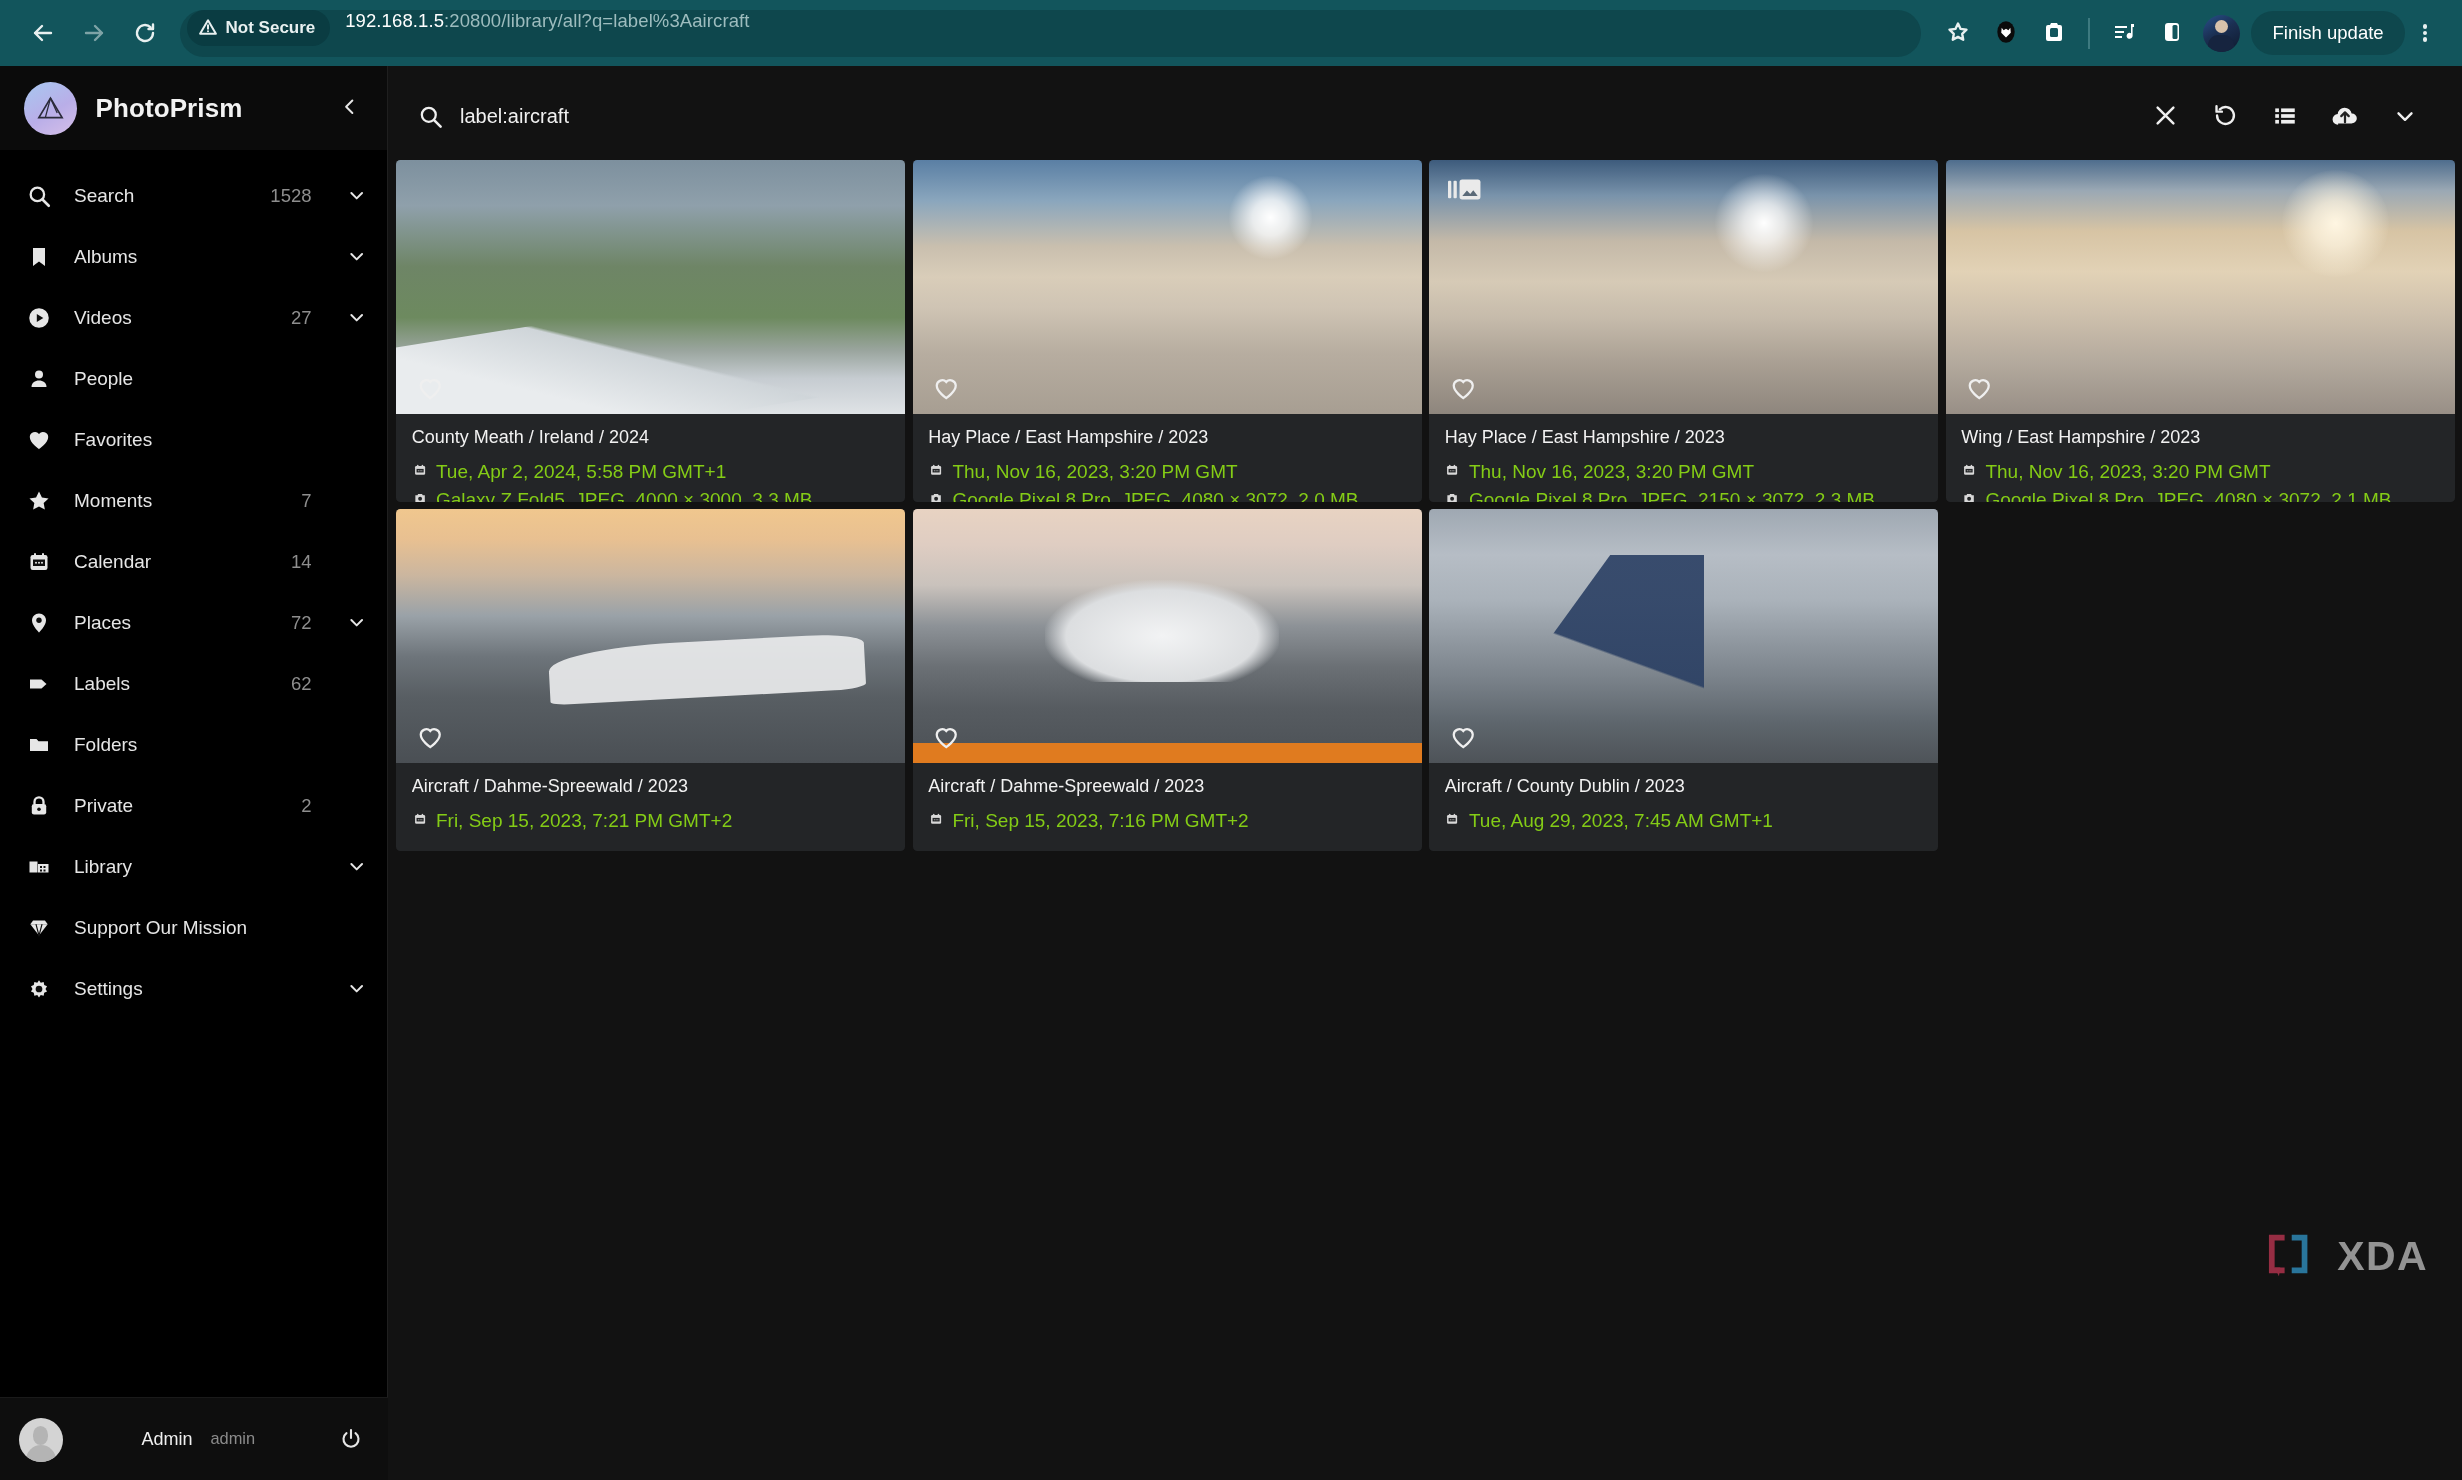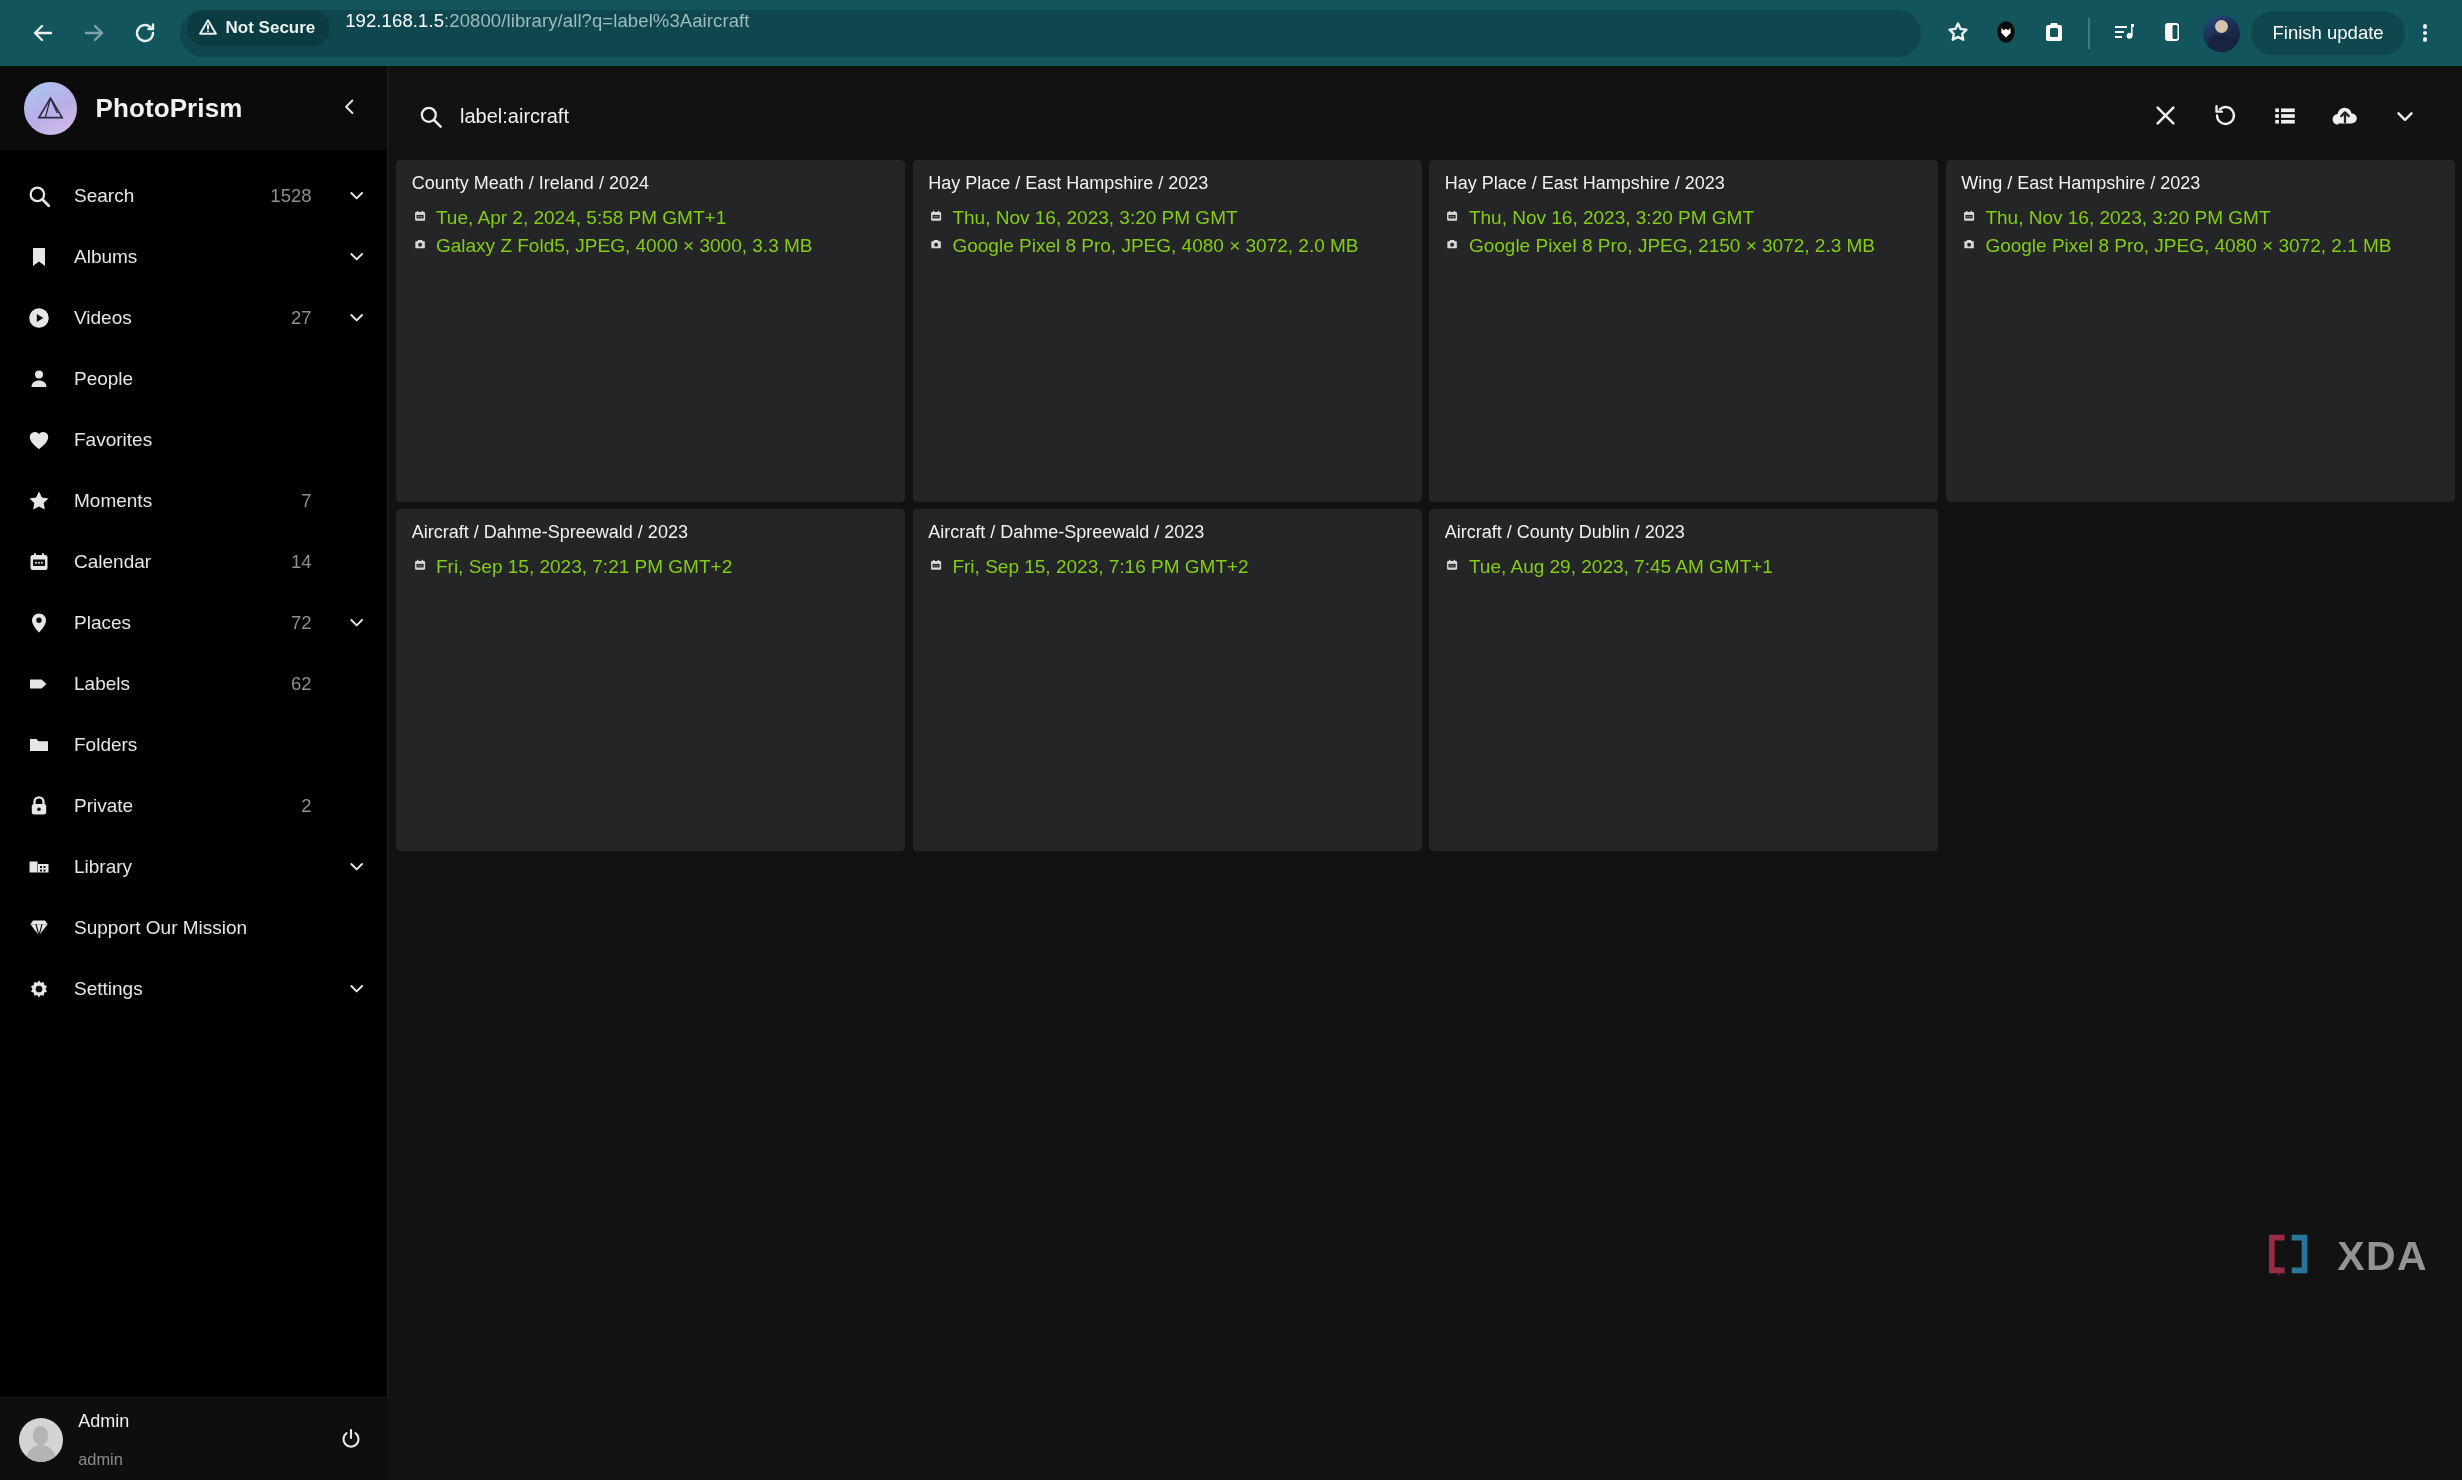--- a/index.html
+++ b/index.html
@@ -107,21 +107,21 @@
     background: #0e0e0e; border-top: 0.7px solid #1a1a1a;
   }
   #footer-avatar {
     width: 44px; height: 44px; border-radius: 50%; background: #d4d4d4; flex:none;
     position: relative; overflow: hidden;
   }
   #footer-avatar .fa-head { position:absolute; left:14.2px; top:8.5px; width:15.7px; height:18.5px;
     border-radius:50%; background:#b4b4b4; }
   #footer-avatar .fa-body { position:absolute; left:7.1px; top:27px; width:30px; height:21.4px;
     border-radius:15px 15px 0 0; background:#b4b4b4; }
-  #footer-user { flex:1; display:flex; flex-direction:column; justify-content:center; gap:18px; }
+  #footer-user { flex:1; display:flex; flex-direction:row; justify-content:center; gap:18px; }
   #footer-user .fu-name { color:#f0f0f0; font-size:18px; }
   #footer-user .fu-sub { color:#8b8b8b; font-size:16.4px; }
   #logout-btn { width:34px; height:34px; flex:none; display:flex; align-items:center; justify-content:center; }
 
   
   #content { position: absolute; left: 389px; top: 7px; width: 2073px; height: 1251px; background:#121212; }
 
   #app-toolbar {
     height: 87px; display: flex; align-items: center; padding: 0 27px 0 24px;
     background: #121212;
@@ -142,21 +142,21 @@
     display: grid;
     grid-template-columns: repeat(4, 1fr);
     grid-auto-rows: 342px;
     gap: 7.1px;
     align-content: start;
     overflow: hidden;
     background: #121212;
   }
   .photo-card {
     background: #232527; border-radius: 4.3px; overflow: hidden;
-    display: flex; flex-direction: row; position: relative;
+    display: flex; flex-direction: column; position: relative;
   }
   .card-thumb { position: relative; height: 254px; flex: none; overflow: hidden; }
   .card-thumb .scene { position:absolute; inset:0; }
   .fav-heart {
     position: absolute; left: 18.5px; bottom: 10px; width: 31px; height: 31px;
     display:flex; align-items:center; justify-content:center;
   }
   .stack-badge { position: absolute; left: 18.5px; top: 15.7px; width: 33px; height: 27px; }
   .card-meta { padding: 13px 15.7px 7.1px 15.7px; overflow: hidden; }
   .card-title { color: #f2f2f2; font-size: 18px; margin-bottom: 11.4px; white-space: nowrap; overflow: hidden; }

